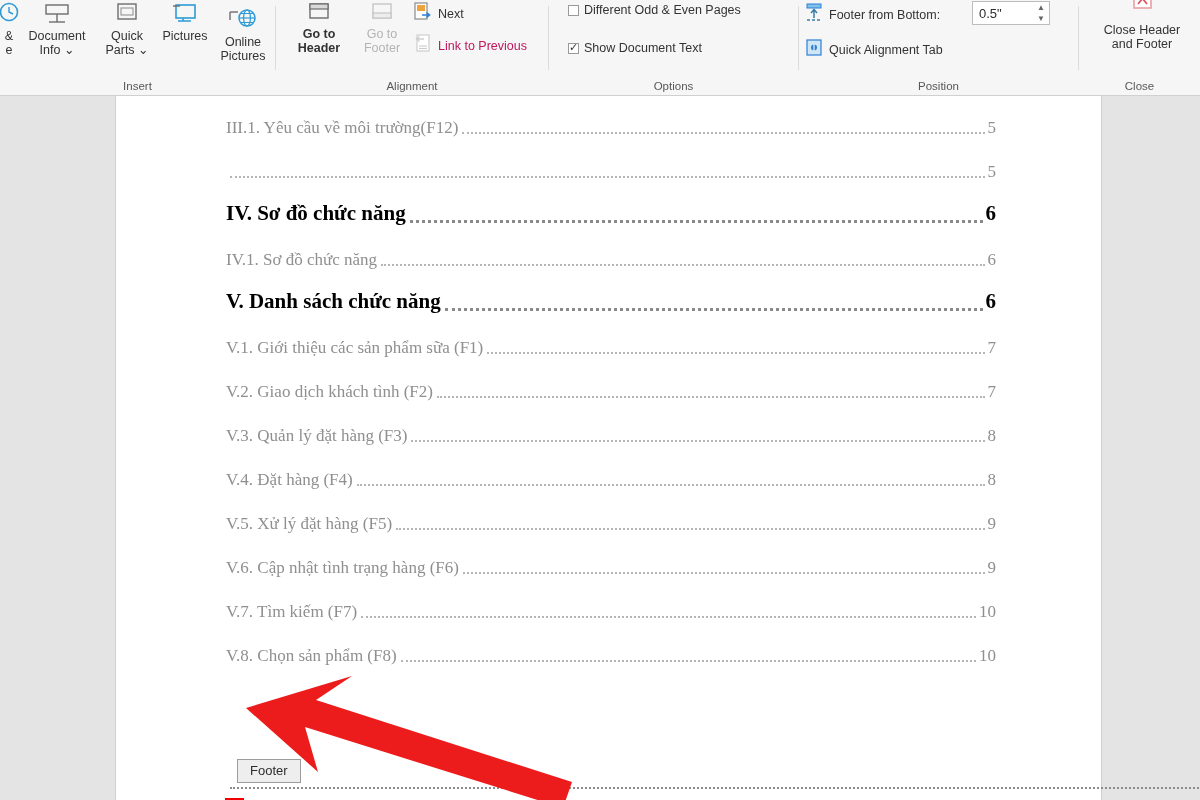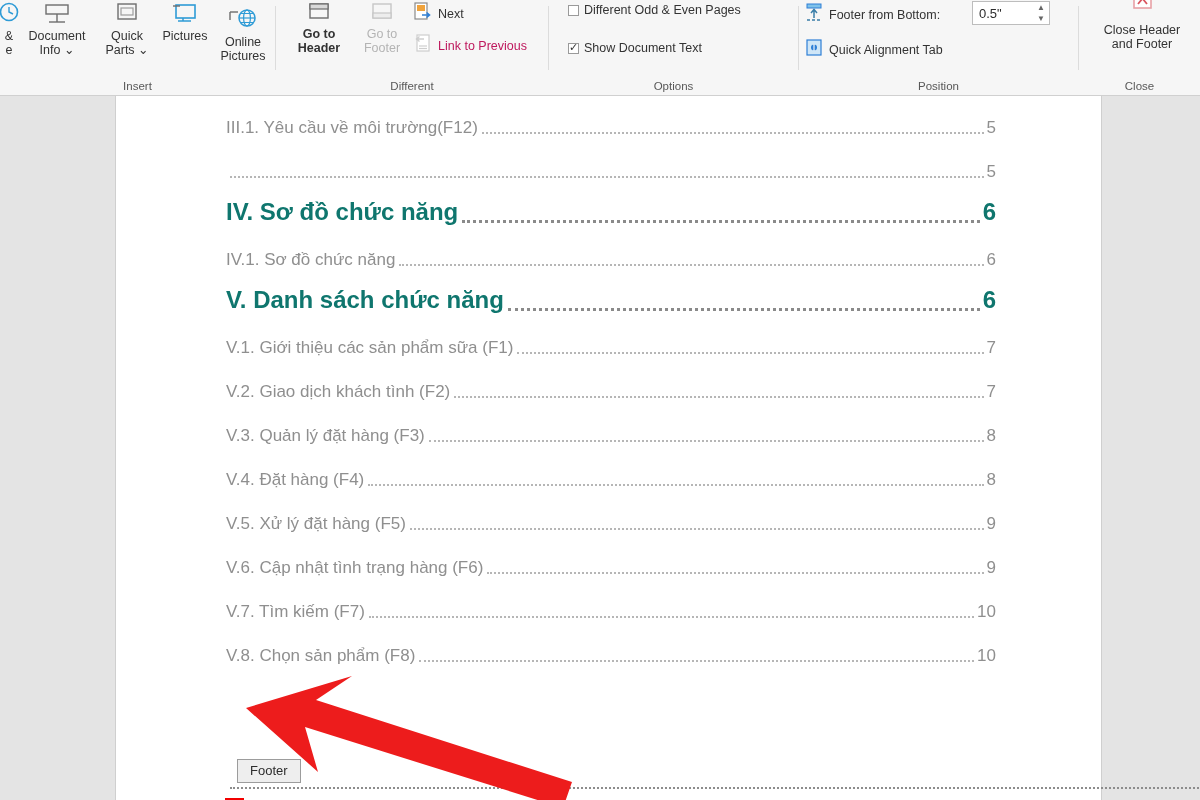--- a/index.html
+++ b/index.html
@@ -76,24 +76,24 @@
     background: #e4e4e4; overflow: hidden;
   }
   .page {
     position: absolute; left: 115px; top: 0; width: 987px; height: 704px;
     background: #ffffff;
     border-left: 1px solid #cfcfcf; border-right: 1px solid #cfcfcf;
   }
   .toc { position: absolute; left: 110px; top: 0px; width: 770px; }
   .toc-row {
     display: flex; align-items: flex-end;
-    font-family: Liberation Sans, sans-serif;
+    font-family: Liberation Serif, serif;
     color: #8f8f8f; height: 44px;
   }
-  .toc-row.lvl1 { color: #0f766e; font-weight: bold; font-size: 24px; }
+  .toc-row.lvl1 { color: #000000; font-weight: bold; font-size: 21px; }
   .toc-row.lvl2 { font-size: 17px; }
   .toc-title { white-space: nowrap; padding-bottom: 2px; }
   .toc-dots {
     flex: 1 1 auto; margin: 0 2px 6px 4px;
     border-bottom: 2px dotted #b6b6b6; height: 1px;
   }
   .toc-row.lvl1 .toc-dots { border-bottom: 3px dotted #8a8a8a; margin-bottom: 5px; }
   .toc-page { padding-bottom: 2px; padding-left: 1px; }
 
   
@@ -297,21 +297,21 @@
             </svg>
           </span>
           <span class="lbl">Close Header
 and Footer</span>
         </div>
       </div>
     </div>
 
     <div class="group-labels">
       <div class="glabel" style="left:0;width:275px">Insert</div>
-      <div class="glabel" style="left:276px;width:272px">Different</div>
+      <div class="glabel" style="left:276px;width:272px">Alignment</div>
       <div class="glabel" style="left:549px;width:249px">Options</div>
       <div class="glabel" style="left:799px;width:279px">Position</div>
       <div class="glabel" style="left:1079px;width:121px">Close</div>
     </div>
   </div>
 
   <div class="docarea">
     <div class="page">
 
       <div class="toc" id="toc">

